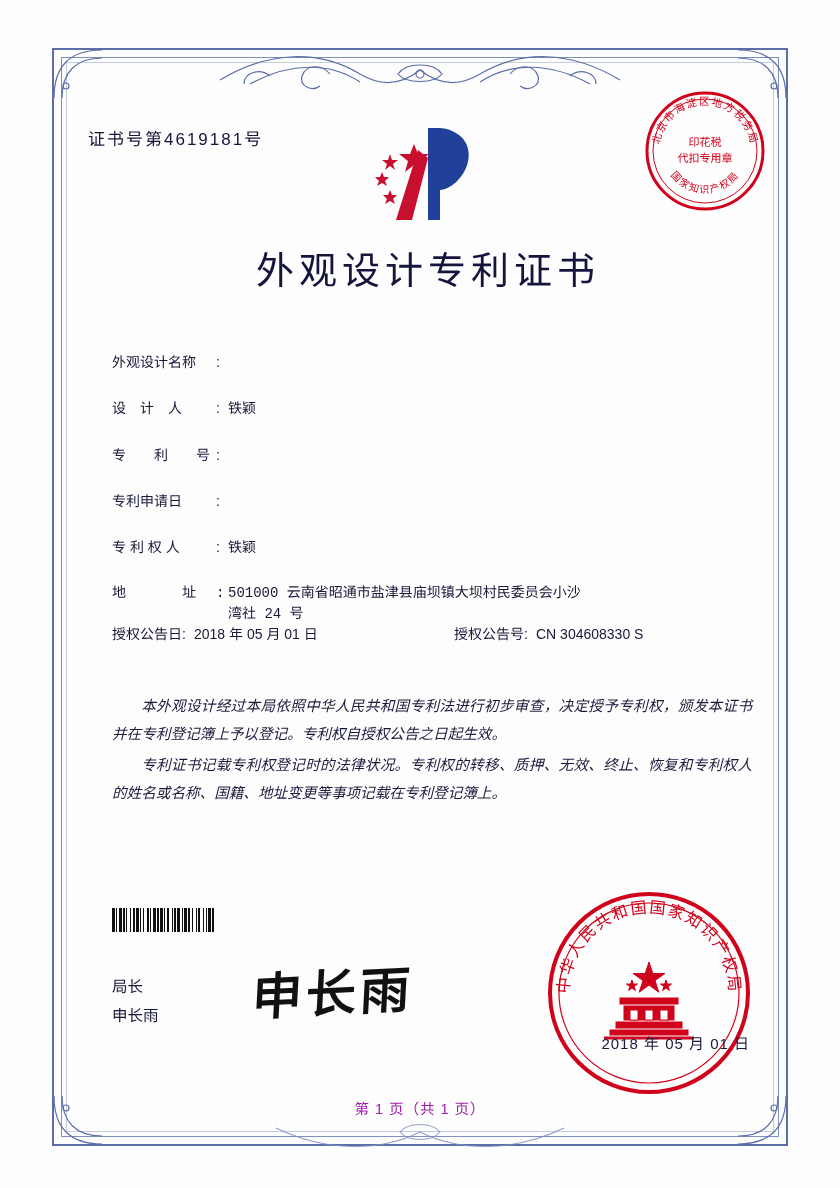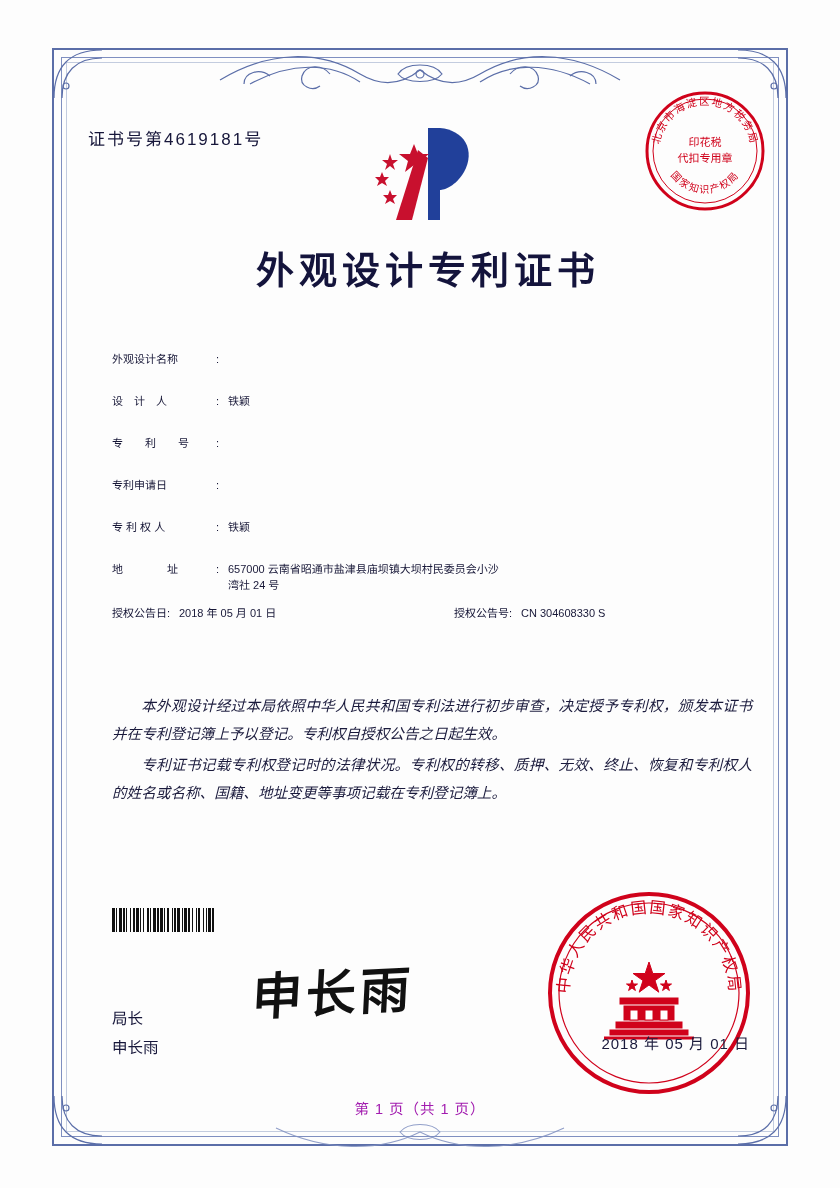--- a/index.html
+++ b/index.html
@@ -97,42 +97,42 @@
     height: 110px;
   }
 
   .title {
     position: absolute;
     left: 16px;
     right: 0;
     top: 240px;
     text-align: center;
     font-size: 38px;
-    font-weight: bold;
+    font-weight: normal;
     letter-spacing: 5px;
     color: #14143c;
     font-family: "Liberation Serif", serif;
   }
 
   
   .seal-top {
     position: absolute;
     right: 72px;
     top: 88px;
     width: 126px;
     height: 126px;
   }
 
   
   .fields {
     position: absolute;
     left: 112px;
     top: 352px;
     width: 640px;
-    font-size: 11px;
+    font-size: 14px;
     font-family: "Liberation Sans", sans-serif;
     color: #181838;
   }
   .field-row {
     display: flex;
     align-items: flex-start;
     margin-bottom: 26px;
     line-height: 1.45;
   }
   .field-label {
@@ -199,21 +199,20 @@
 
   
   .sig-label {
     position: absolute;
     left: 112px;
     top: 972px;
     font-size: 15.5px;
     font-family: "Liberation Sans", sans-serif;
     line-height: 1.9;
     color: #16163a;
-    margin-top: 32px;
   }
   .signature {
     position: absolute;
     left: 252px;
     top: 952px;
     width: 200px;
     height: 80px;
     font-family: "Liberation Serif", serif;
     font-size: 50px;
     color: #111;
@@ -367,25 +366,25 @@
       <span class="field-label">专利申请日</span>
       <span class="field-colon">:</span>
     </div>
 
     <div class="field-row">
       <span class="field-label">专 利 权 人</span>
       <span class="field-colon">:</span>
       <span class="field-value">铁颖</span>
     </div>
 
-    <div class="field-row" style="margin-bottom:12px;">
+    <div class="field-row" style="margin-bottom:0;font-family:Liberation Mono, monospace;">
       <span class="field-label">地　　　　址</span>
       <span class="field-colon">:</span>
       <span class="field-value">
-        <span>657000 云南省昭通市盐津县庙坝镇大坝村民委员会小沙</span>
+        <span>501000 云南省昭通市盐津县庙坝镇大坝村民委员会小沙</span>
         <span class="second-line">湾社 24 号</span>
       </span>
     </div>
 
     <div class="row-two-col">
       <span class="col-a">
         <span class="lbl">授权公告日</span>
         <span class="field-colon">:</span>
         <span>2018 年 05 月 01 日</span>
       </span>

